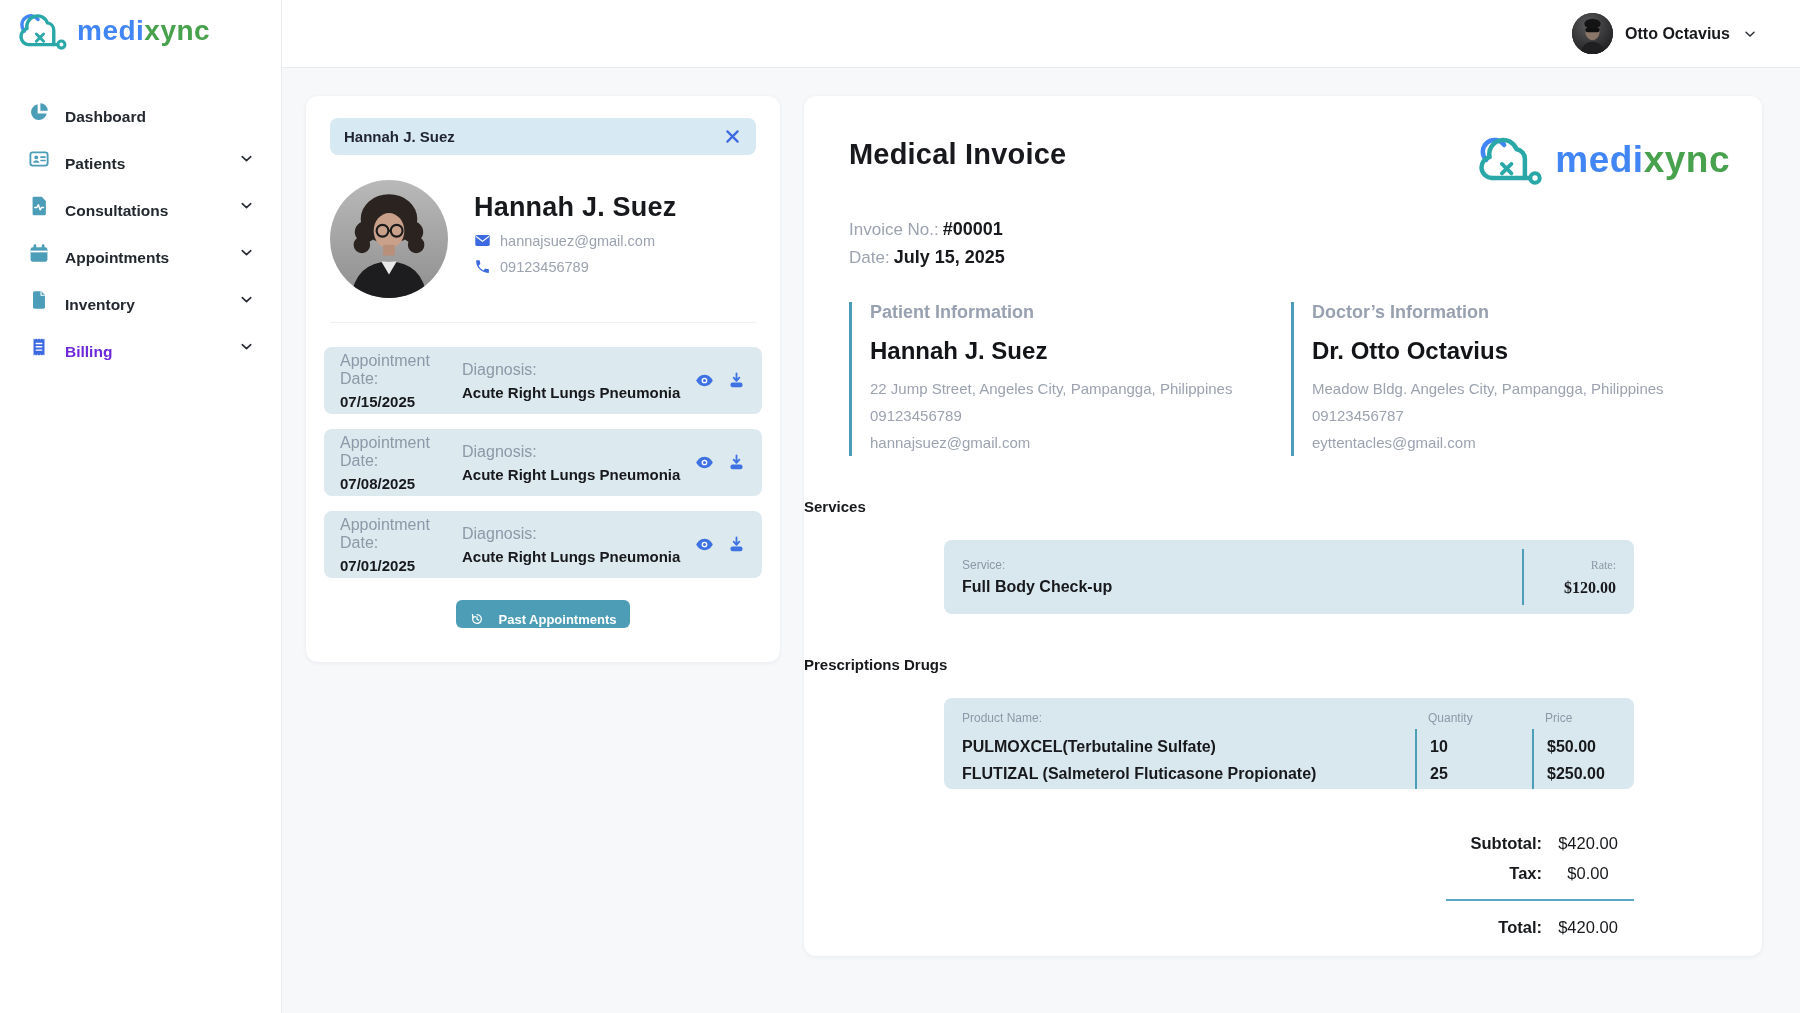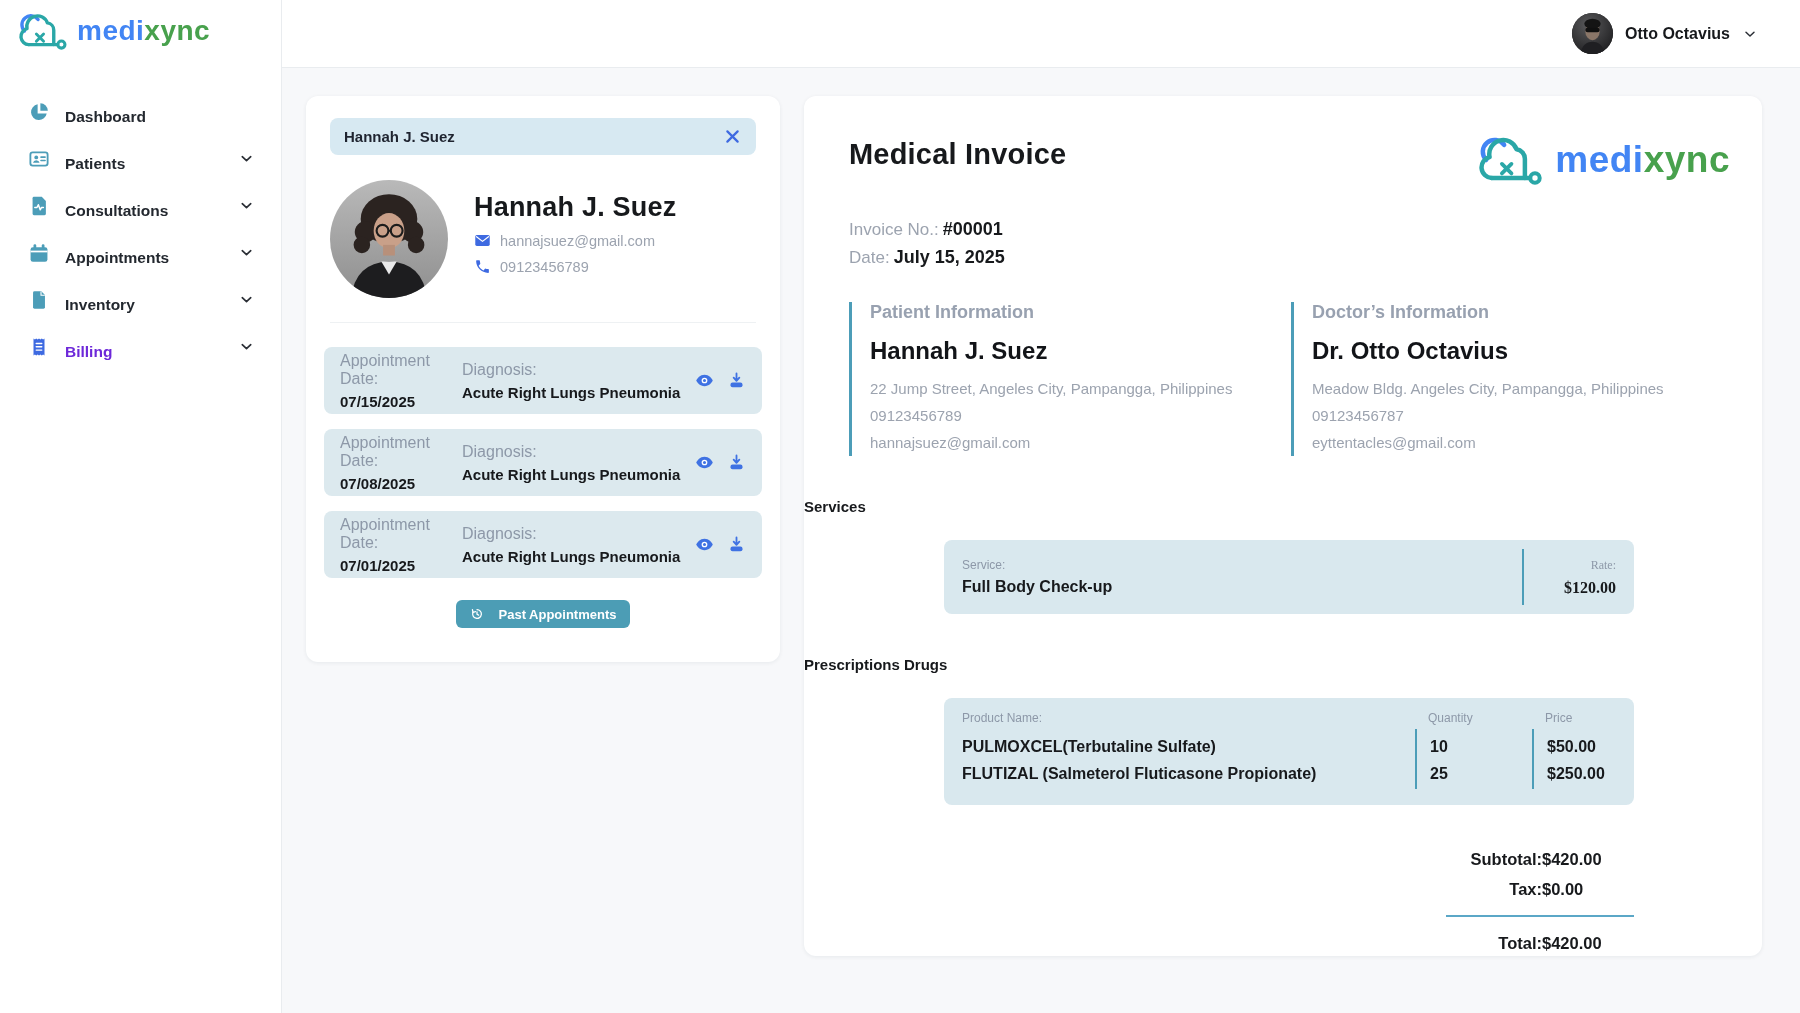--- a/index.html
+++ b/index.html
@@ -74,22 +74,22 @@
   }
   .appt-col-date { width: 122px; }
   .appt-col-diag { flex: 1; }
   .appt-label { font-size: 16px; color: #8D98A8; }
   .appt-value { font-size: 15px; font-weight: 700; color: #17191C; margin-top: 5px; white-space: nowrap; }
   .appt-icons { display: flex; gap: 13px; align-items: center; padding-left: 6px; }
   .appt-icons svg { width: 19px; height: 19px; cursor: pointer; }
 
   .past-btn {
     margin: 22px auto 0; background: #4C9DB5; color: #fff; border: none; border-radius: 6px;
-    height: 28px; padding: 0 14px; font-size: 13px; font-weight: 700;
-    display: flex; align-items: center; gap: 15px; cursor: pointer;
+    height: 28px; padding: 12px 14px; font-size: 13px; font-weight: 700;
+    display: flex; align-items: flex-start; gap: 15px; cursor: pointer;
     font-family: "Liberation Sans", sans-serif;
   }
   .past-btn svg { width: 14px; height: 14px; }
 
   
   .inv-header { display: flex; justify-content: space-between; align-items: flex-start; padding: 36px 32px 0 45px; text-align: center; }
   .inv-title { font-size: 29px; font-weight: 700; letter-spacing: .2px; padding-top: 6px; }
   .inv-logo { display: flex; align-items: center; gap: 6px; }
   .inv-logo svg.cloud { width: 74px; height: 56px; }
   .inv-logo .logo-text { font-size: 37px; }
@@ -112,36 +112,36 @@
     display: flex; align-items: center; padding: 0 18px;
   }
   .sb-left { flex: 1; }
   .sb-label { font-size: 12px; color: #8D98A8; }
   .sb-value { font-size: 16px; font-weight: 700; color: #17191C; margin-top: 6px; }
   .sb-divider { width: 2px; align-self: stretch; margin: 9px 0; background: #4C9DB8; }
   .sb-right { width: 92px; text-align: right; font-family: Liberation Serif, serif; }
 
   .rx-box {
     margin: 25px 128px 0 140px; background: #D9E8EE; border-radius: 8px;
-    padding: 13px 18px 16px;
+    padding: 13px 18px 0;
   }
   .rx-row { display: flex; }
   .rx-head { padding-bottom: 4px; }
   .rx-name { width: 453px; }
   .rx-qty { width: 117px; padding-left: 13px; }
   .rx-price { flex: 1; padding-left: 13px; }
   .rx-head .rx-cell { font-size: 12px; color: #8D98A8; }
   .rx-data .rx-cell { font-size: 16px; font-weight: 700; color: #17191C; padding-top: 9px; }
   .rx-data .rx-qty, .rx-data .rx-price { border-left: 2px solid #4C9DB8; }
   .rx-data:last-child .rx-qty, .rx-data:last-child .rx-price { padding-bottom: 6px; }
 
   .totals { margin-top: 34px; padding-right: 128px; display: flex; flex-direction: column; align-items: flex-end; }
   .t-row { display: flex; align-items: baseline; margin-top: 11px; }
   .t-label { font-size: 16.5px; font-weight: 700; color: #17191C; }
-  .t-value { width: 92px; text-align: left; font-size: 16.5px; font-weight: 700; color: #17191C; }
+  .t-value { width: 92px; text-align: center; font-size: 16.5px; font-weight: 400; color: #17191C; }
   .t-hr { width: 188px; border: none; border-top: 2px solid #5BA7C7; margin-top: 16px; }
   .t-total { margin-top: 17px; }
 </style>
 </head>
 <body>
 
 <aside class="sidebar">
   <div class="logo">
     <svg class="cloud" viewBox="0 0 66 48" fill="none">
       <path d="M26 10.5 A10.5 10.5 0 1 0 10 24" stroke="#4285F4" stroke-width="4" stroke-linecap="round"></path>

